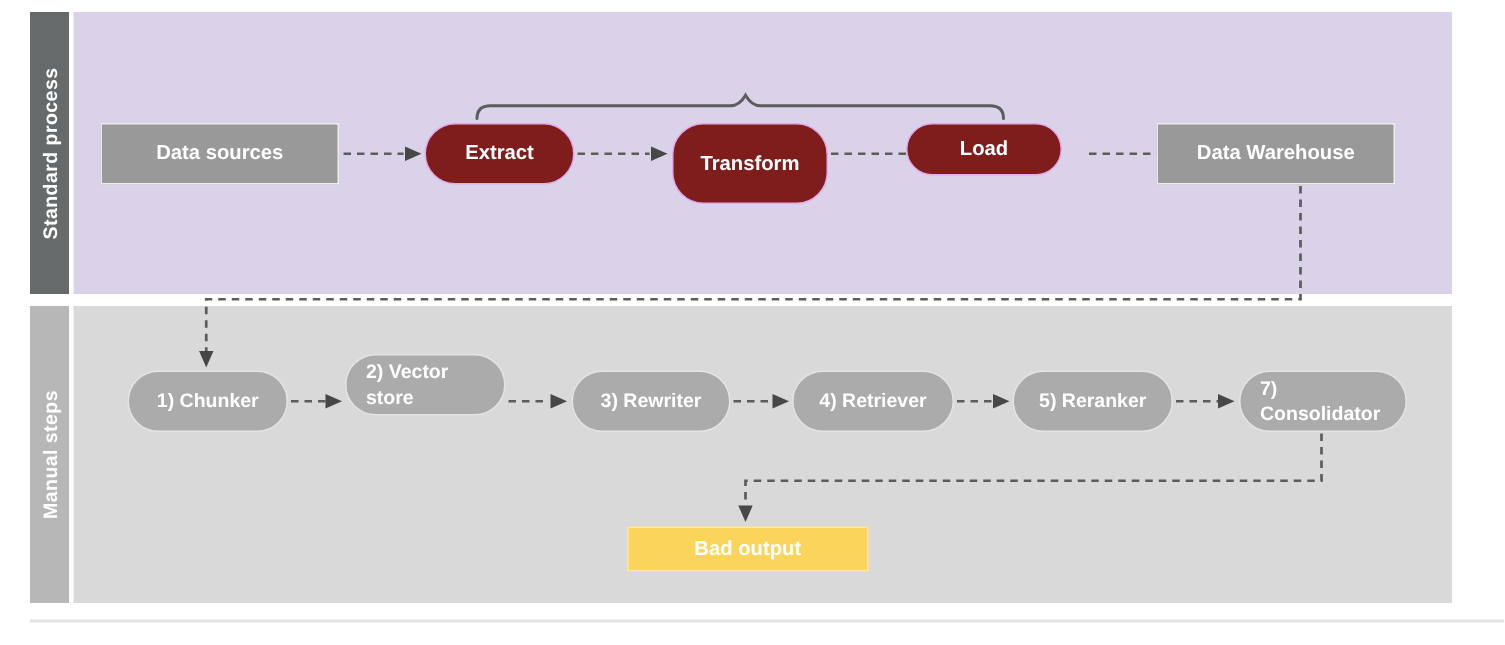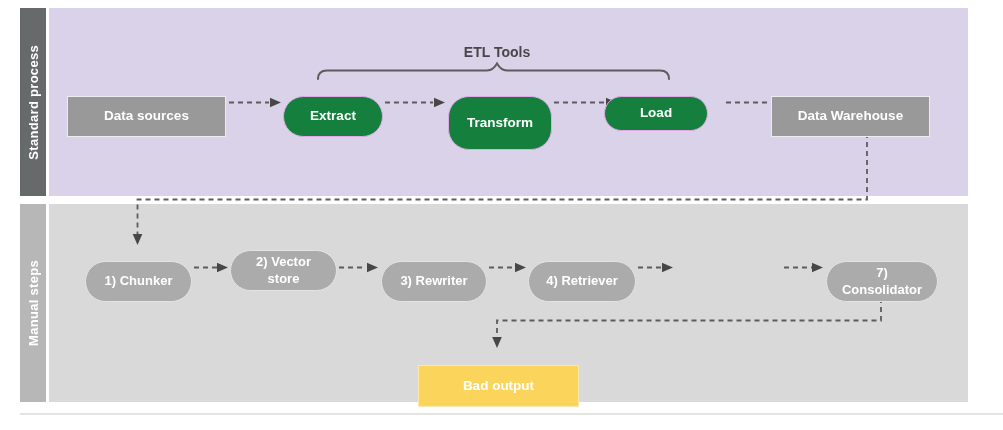--- a/index.html
+++ b/index.html
@@ -13,27 +13,26 @@
   .lane-tab{position:absolute;z-index:0;display:flex;align-items:center;justify-content:center;}
   .lane-tab.standard{left:20px;top:8px;width:26px;height:188px;background:#666a6a;}
   .lane-tab.manual{left:20px;top:204px;width:26px;height:198px;background:#b7b7b7;}
   .lane-tab .vtext{
     writing-mode:vertical-rl;transform:rotate(180deg);
     color:#ffffff;font-weight:bold;font-size:13px;letter-spacing:.3px;white-space:nowrap;
   }
   svg.connectors{position:absolute;left:0;top:0;z-index:1;}
   .node{
     position:absolute;z-index:2;display:flex;align-items:center;justify-content:center;
-    color:#ffffff;font-weight:bold;font-size:13.5px;text-align:center;line-height:1.25;
+    color:#ffffff;font-weight:bold;font-size:13.5px;text-align:left;line-height:1.25;
     box-sizing:border-box;
-    margin-top:14px;
   }
   .rect-gray{background:#999999;border:1.5px solid #ececf2;}
   .pill{border-radius:21px;}
-  .pill-purple{background:#15803d;border:1.5px solid #e2a9e9;}
+  .pill-purple{background:#7f1d1d;border:1.5px solid #e2a9e9;}
   .pill-gray{background:#ababab;border:1.5px solid #e4e4e4;font-size:13px;padding:0 13px;}
   .rect-yellow{background:#fbd45c;border:1.5px solid #fae8ae;}
   .etl-label{
     position:absolute;z-index:2;left:430px;top:44px;width:134px;text-align:center;
     font-weight:bold;font-size:14px;color:#474747;
   }
   .bottom-divider{position:absolute;left:20px;top:413px;width:983px;height:2px;background:#e3e3e3;z-index:0;}
 </style>
 </head>
 <body>
@@ -73,21 +72,20 @@
       <path d="M228 267.5 L217 262.7 L217 272.3 Z"></path>
       <path d="M378 267.5 L367 262.7 L367 272.3 Z"></path>
       <path d="M526 267.5 L515 262.7 L515 272.3 Z"></path>
       <path d="M673 267.5 L662 262.7 L662 272.3 Z"></path>
       <path d="M823 267.5 L812 262.7 L812 272.3 Z"></path>
       <path d="M497 348 L492.2 337 L501.8 337 Z"></path>
     </g>
     <path d="M318 79 Q318 70.5 327 70.5 L487 70.5 Q493 70.5 497 63.5 Q501 70.5 507 70.5 L660 70.5 Q669 70.5 669 79" stroke="#5c5c5c" stroke-width="2" fill="none" stroke-linecap="round"></path>
   </svg>
 
-  <div class="etl-label">ETL Tools</div>
 
   <div class="node rect-gray" style="left:67px;top:82px;width:159px;height:41px;">
     <span>Data sources</span>
   </div>
   <div class="node pill pill-purple" style="left:283px;top:82px;width:100px;height:41px;">
     <span>Extract</span>
   </div>
   <div class="node pill pill-purple" style="left:448px;top:82px;width:104px;height:54px;">
     <span>Transform</span>
   </div>
@@ -103,23 +101,26 @@
   </div>
   <div class="node pill pill-gray" style="left:230px;top:236px;width:107px;height:41px;">
     <span>2) Vector store</span>
   </div>
   <div class="node pill pill-gray" style="left:381px;top:247px;width:106px;height:41px;">
     <span>3) Rewriter</span>
   </div>
   <div class="node pill pill-gray" style="left:528px;top:247px;width:108px;height:41px;">
     <span>4) Retriever</span>
   </div>
+  <div class="node pill pill-gray" style="left:675px;top:247px;width:107px;height:41px;">
+    <span>5) Reranker</span>
+  </div>
   <div class="node pill pill-gray" style="left:826px;top:247px;width:112px;height:41px;">
     <span>7) Consolidator</span>
   </div>
 
-  <div class="node rect-yellow" style="left:418px;top:351px;width:161px;height:42px;">
+  <div class="node rect-yellow" style="left:418px;top:351px;width:161px;height:30px;">
     <span>Bad output</span>
   </div>
 
   <div class="bottom-divider"></div>
 
 </div>
 
 </body></html>

